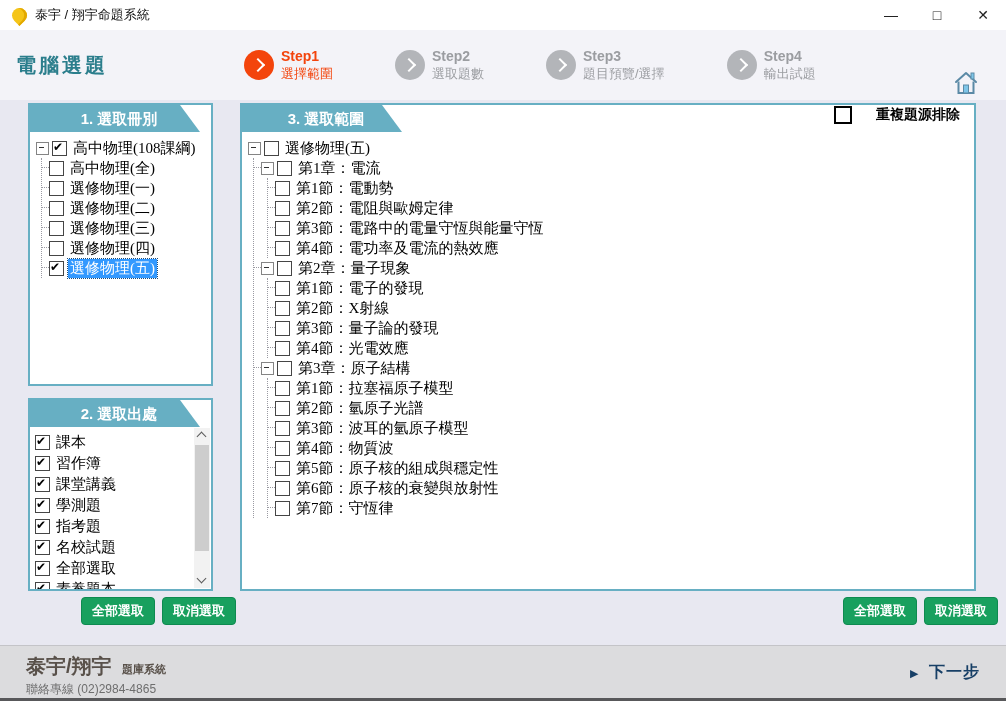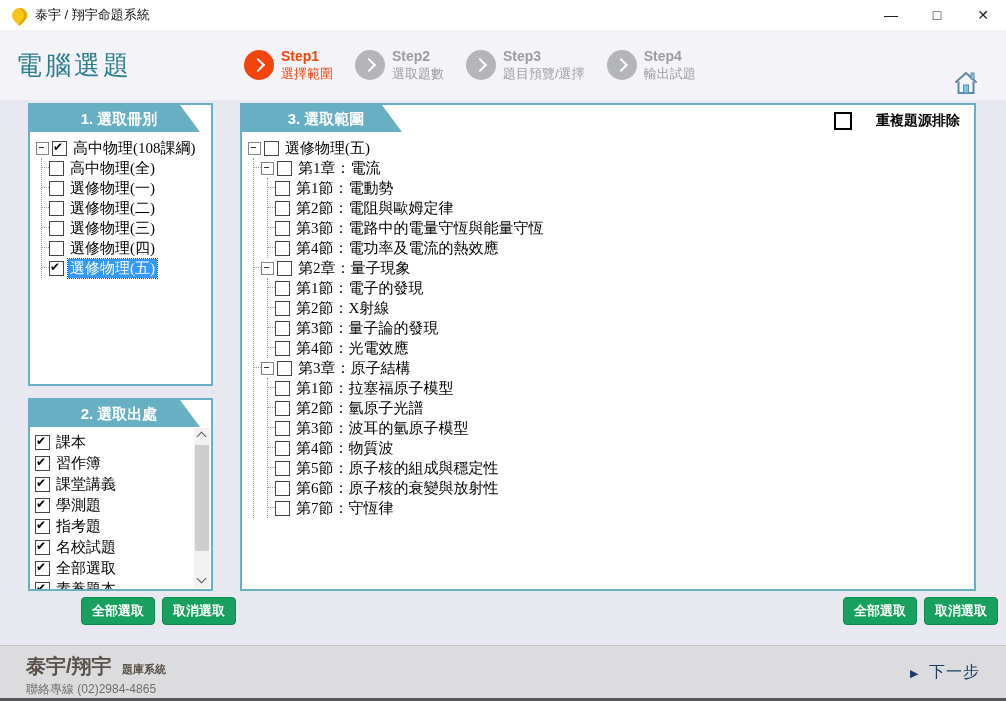--- a/index.html
+++ b/index.html
@@ -12,22 +12,22 @@
   .logo { width:15px; height:15px; margin:0 8px 0 12px; background:#F5C518;
           border-radius:50% 50% 50% 0; transform:rotate(-45deg); display:inline-block;
           box-shadow:inset -2px -2px 0 #e2a800; }
   .tb-title { font-size:13px; color:#111; }
   .win-controls { margin-left:auto; display:flex; }
   .wc { width:46px; height:29px; text-align:center; line-height:29px; font-size:14px; color:#222; cursor:default; }
 
   
   #header { position:absolute; left:0; top:30px; width:1006px; height:70px; background:#F3F3F8;
             border-bottom:1px solid #DBDBE4; display:flex; align-items:center; }
-  .app-title { color:#2B7E8C; font-size:26px; font-weight:normal; letter-spacing:3px; margin-left:16px; width:200px; }
-  .steps { display:flex; align-items:flex-end; margin-left:28px; }
+  .app-title { color:#2B7E8C; font-size:20px; font-weight:bold; letter-spacing:3px; margin-left:16px; width:200px; }
+  .steps { display:flex; align-items:flex-end; margin-left:28px;gap:40px; }
   .step { display:flex; align-items:center; margin-right:22px; cursor:default; }
   .circle { width:30px; height:30px; border-radius:50%; background:#B3B5B9; position:relative; flex:none; }
   .step.active .circle { background:#F3440C; }
   .circle::after { content:""; position:absolute; left:9px; top:10px; width:8px; height:8px;
                    border-top:2px solid #fff; border-right:2px solid #fff; transform:rotate(45deg); }
   .step-text { margin-left:7px; line-height:17px; }
   .step-label { font-size:14px; font-weight:bold; color:#9B9DA1; display:block; }
   .step-sub { font-size:13px; color:#9B9DA1; display:block; }
   .step.active .step-label, .step.active .step-sub { color:#F3440C; }
   .home { position:absolute; right:12px; top:40px; width:56px; text-align:center; cursor:pointer; }
@@ -72,21 +72,21 @@
   .sbar { position:absolute; top:28px; right:1px; bottom:1px; width:16px; background:#F2F2F2; }
   .sarr { position:absolute; left:0; width:16px; height:15px; }
   .sarr.up { top:0; } .sarr.down { bottom:0; }
   .sarr::after { content:""; position:absolute; left:4px; width:6px; height:6px;
                  border-left:1px solid #5a5a5a; border-top:1px solid #5a5a5a; }
   .sarr.up::after { top:5px; transform:rotate(45deg); }
   .sarr.down::after { top:2px; transform:rotate(225deg); }
   .sthumb { position:absolute; left:1px; top:17px; width:14px; height:106px; background:#CDCDCD; }
 
   
-  .dedupe { position:absolute; top:7px; right:14px; display:flex; align-items:center;
+  .dedupe { position:absolute; top:1px; right:14px; display:flex; align-items:center;
             font-family:"Liberation Serif","DejaVu Serif",serif; font-size:14px; font-weight:bold; color:#000;gap:19px; }
   .dedupe .cb { width:14px; height:14px; border:2px solid #000; margin-right:5px; }
 
   
   .btnrow { position:absolute; display:flex;border-radius:8px; }
   #leftbtns { top:597px; left:81px; }
   #rightbtns { top:597px; left:843px; }
   .gbtn { background:#18A05E; color:#fff; border:1px solid #0E8A50; border-radius:4px;
           font-size:13px; font-weight:bold; padding:4px 10px; margin-right:7px; cursor:pointer;
           font-family:"Liberation Sans",sans-serif; }
@@ -94,21 +94,21 @@
 
   
   #footer { position:absolute; left:0; top:645px; width:1006px; height:53px; background:#DCDCDE;
             border-top:1px solid #C4C4C8;padding-left:8px; }
   .brand-line { margin:7px 0 0 18px; }
   .brand { font-size:20px; font-weight:bold; color:#59514A; }
   .brand-suffix { font-size:11px; font-weight:bold; color:#59514A; margin-left:6px; }
   .contact { font-size:12px; color:#6E6E6E; margin:1px 0 0 18px; }
   .next { position:absolute; right:34px; top:16px; cursor:pointer; color:#173F66; }
   .next-arrow { font-size:11px; margin-right:6px; }
-  .next-lbl { font-size:16px; font-weight:normal; letter-spacing:1px; }
+  .next-lbl { font-size:16px; font-weight:bold; letter-spacing:1px; }
   #bottombar { position:absolute; left:0; top:698px; width:1006px; height:3px; background:#58585A; }
 </style>
 </head>
 <body>
 
 <div id="app">
 
   <div id="titlebar">
     <span class="logo"></span>
     <span class="tb-title">泰宇 / 翔宇命題系統</span>

